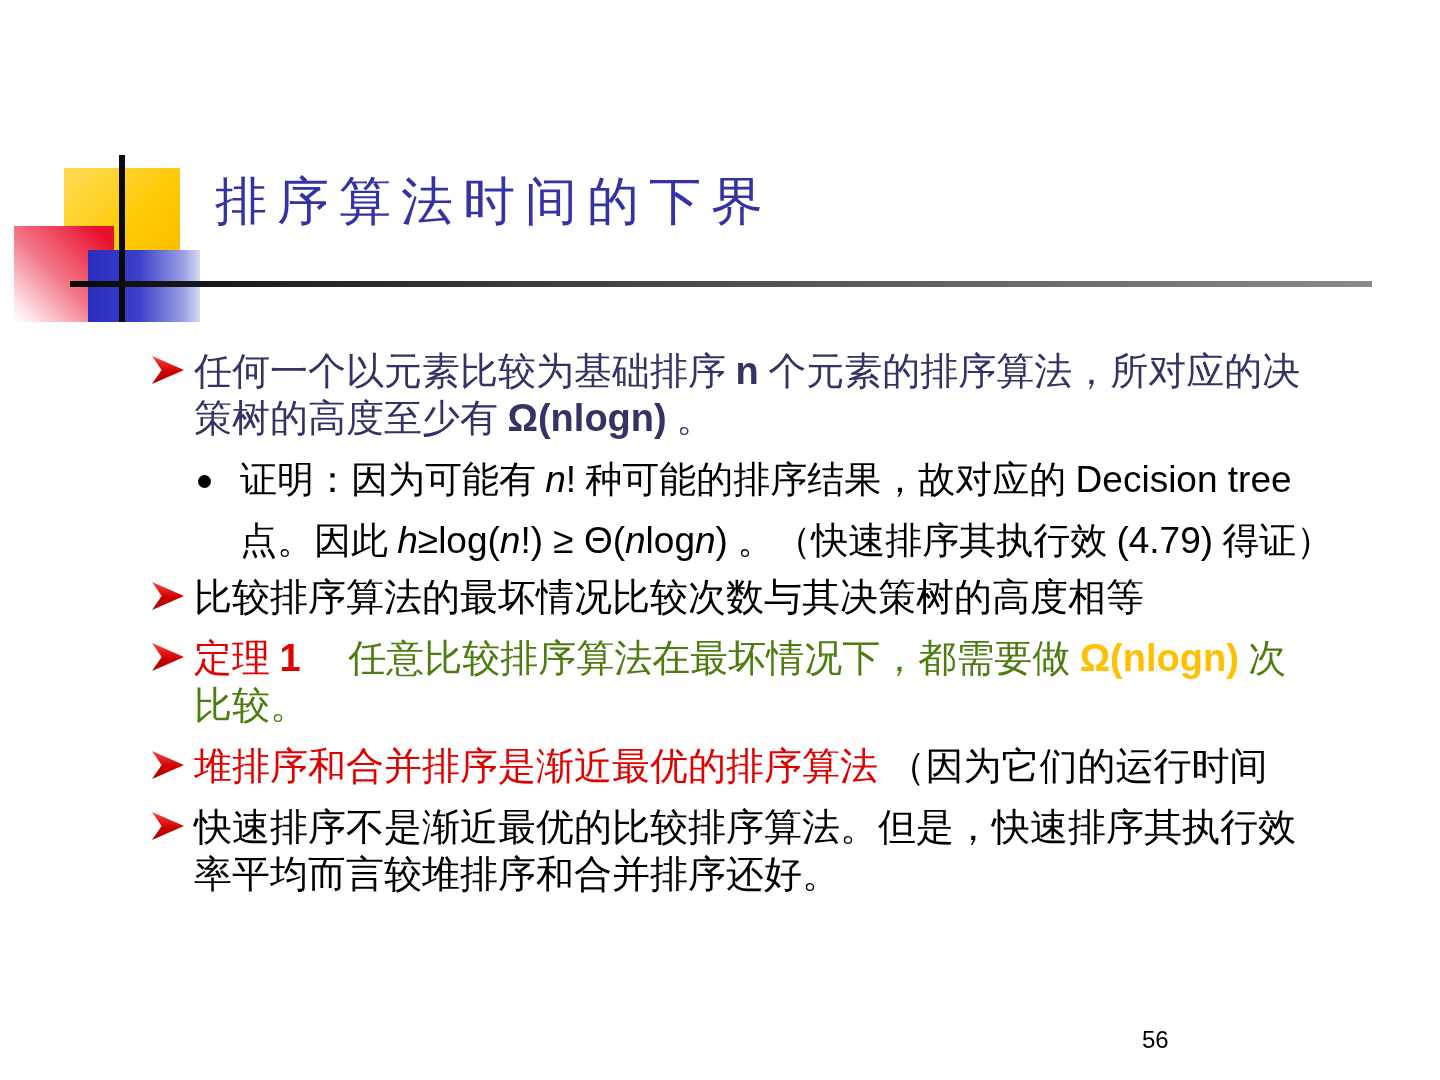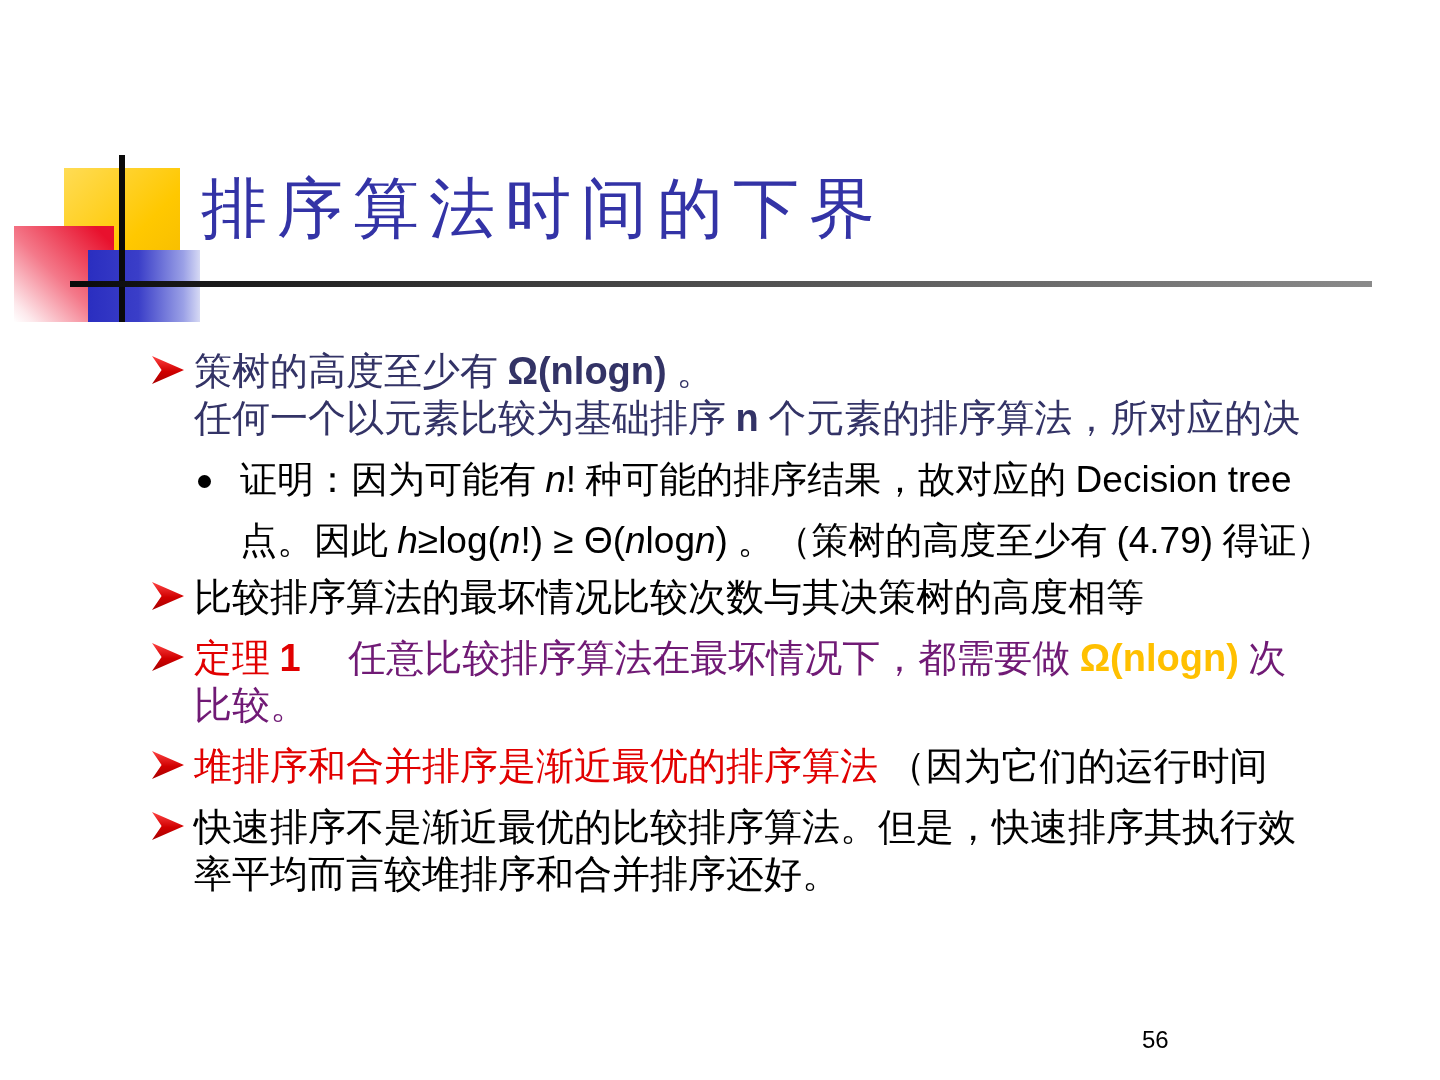--- a/index.html
+++ b/index.html
@@ -24,22 +24,22 @@
     background:linear-gradient(90deg,#2a2ec0 0%,#3a3ec8 45%,#9aa0e6 85%,#d6d9f4 100%);
   }
   .vline{
     position:absolute;left:119px;top:155px;width:6px;height:167px;background:#0a0a0a;
   }
   .hline{
     position:absolute;left:70px;top:281px;width:1302px;height:6px;
     background:linear-gradient(90deg,#0a0a0a 0%,#3c3c3c 35%,#8a8a8a 100%);
   }
   .title{
-    position:absolute;left:201px;top:176px;
-    font-size:66px;line-height:1;letter-spacing:10px;
+    position:absolute;left:215px;top:176px;
+    font-size:52px;line-height:1;letter-spacing:10px;
     color:#3333a6;white-space:nowrap;
   }
   
   .body{
     position:absolute;left:150px;top:348px;width:1268px;
     font-size:38px;color:#000;
   }
   .bullet{position:relative;padding-left:44px;margin:0 0 14px 0;}
   .bullet.lvl2{padding-left:90px;margin:4px 0 10px 0;font-size:37px;}
   .bline{line-height:47px;white-space:pre-wrap;}
@@ -56,21 +56,21 @@
   }
   
   .navy{color:#333366;}
   .navyB{color:#333366;font-family:"Liberation Sans","DejaVu Sans",sans-serif;font-weight:bold;}
   .blk{color:#000;}
   .blkB{color:#000;font-family:"Liberation Sans","DejaVu Sans",sans-serif;font-weight:bold;}
   .blkI{color:#000;font-style:italic;font-family:"Liberation Sans","DejaVu Sans",sans-serif;}
   .sans{color:#000;font-family:"Liberation Sans","DejaVu Sans",sans-serif;}
   .red{color:#e10000;}
   .redB{color:#e10000;font-family:"Liberation Sans","DejaVu Sans",sans-serif;font-weight:bold;}
-  .gold{color:#701a75;}
+  .gold{color:#4d7c0f;}
   .goldB{color:#ffc000;font-family:"Liberation Sans","DejaVu Sans",sans-serif;font-weight:bold;}
   
   .f2h{position:relative;display:inline-block;width:0;left:-60px;white-space:nowrap;vertical-align:baseline;}
   .f2h b{font-family:"Liberation Sans","DejaVu Sans",sans-serif;font-weight:bold;font-size:41px;color:#000;}
   .f2h i{font-style:italic;font-size:29px;color:#000;position:relative;top:-24px;}
   
   .pagenum{
     position:absolute;left:1142px;top:1026px;
     font-family:"Liberation Sans","DejaVu Sans",sans-serif;
     font-size:24px;color:#000;
@@ -87,29 +87,29 @@
   <div class="vline"></div>
   <div class="hline"></div>
 
   <div class="title">排序算法时间的下界</div>
 
   <div class="body">
       <div class="bullet lvl1">
         <span class="mk mk-arrow">
           <i class="shape"></i>
         </span>
+        <div class="bline"><span class="navy">任何一个以元素比较为基础排序 </span><span class="navyB">n</span><span class="navy"> 个元素的排序算法，所对应的决</span></div>
         <div class="bline"><span class="navy">策树的高度至少有 </span><span class="navyB">Ω(nlogn)</span><span class="navy"> 。</span></div>
-        <div class="bline"><span class="navy">任何一个以元素比较为基础排序 </span><span class="navyB">n</span><span class="navy"> 个元素的排序算法，所对应的决</span></div>
       </div>
       <div class="bullet lvl2">
         <span class="mk mk-dot">
           <i class="shape"></i>
         </span>
         <div class="bline"><span class="blk">证明：因为可能有 </span><span class="blkI">n</span><span class="sans">!</span><span class="blk"> 种可能的排序结果，故对应的 </span><span class="sans">Decision tree</span></div>
-        <div class="bline"><span class="blk">点。因此 </span><span class="blkI">h</span><span class="sans">≥log(</span><span class="blkI">n</span><span class="sans">!) ≥ Θ(</span><span class="blkI">n</span><span class="sans">log</span><span class="blkI">n</span><span class="sans">)</span><span class="blk"> 。（策树的高度至少有 </span><span class="sans">(4.79)</span><span class="blk"> 得证）</span></div>
+        <div class="bline"><span class="blk">点。因此 </span><span class="blkI">h</span><span class="sans">≥log(</span><span class="blkI">n</span><span class="sans">!) ≥ Θ(</span><span class="blkI">n</span><span class="sans">log</span><span class="blkI">n</span><span class="sans">)</span><span class="blk"> 。（快速排序其执行效 </span><span class="sans">(4.79)</span><span class="blk"> 得证）</span></div>
       </div>
       <div class="bullet lvl1">
         <span class="mk mk-arrow">
           <i class="shape"></i>
         </span>
         <div class="bline"><span class="blk">比较排序算法的最坏情况比较次数与其决策树的高度相等</span></div>
       </div>
       <div class="bullet lvl1">
         <span class="mk mk-arrow">
           <i class="shape"></i>

